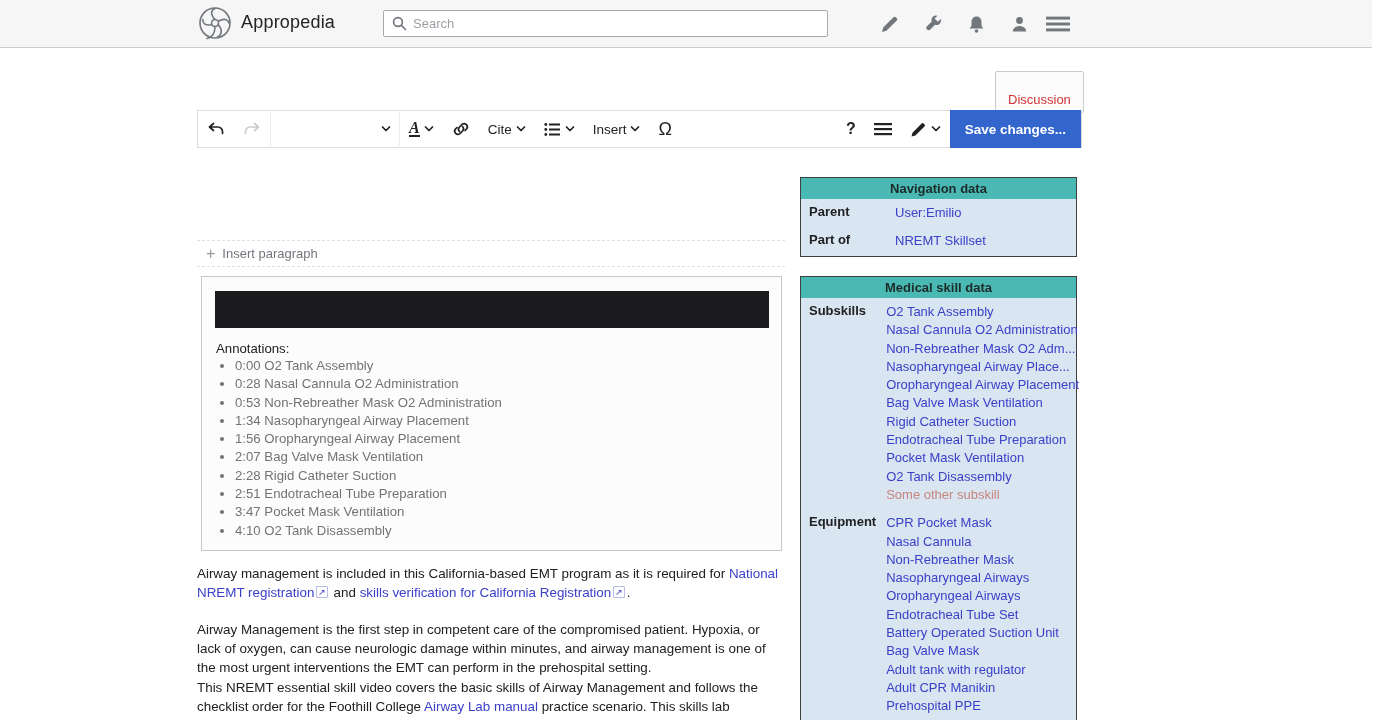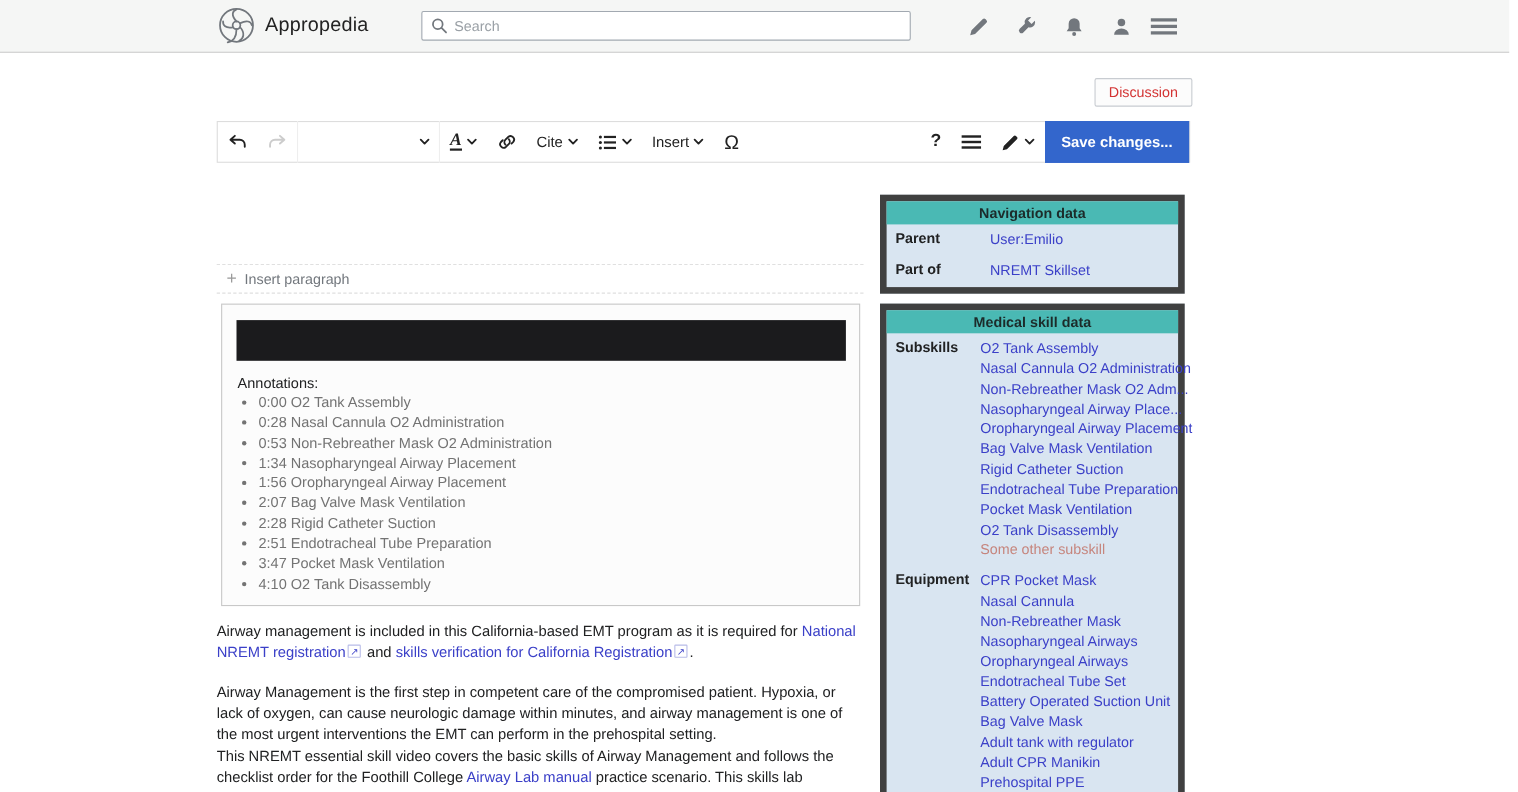--- a/index.html
+++ b/index.html
@@ -15,21 +15,21 @@
   .searchbox { position:absolute; left:383px; top:10px; width:445px; height:27px;
     background:#fff; border:1px solid #a2a9b1; border-radius:2px; display:flex; align-items:center; }
   .searchbox svg { margin:0 6px 0 8px; flex:0 0 auto; }
   .searchbox input { border:none; outline:none; width:100%; font-size:13px; color:#222;
     font-family:inherit; background:transparent; }
   .searchbox input::placeholder { color:#9aa0a6; }
   .hicon { position:absolute; top:12px; width:24px; height:24px; display:flex;
     align-items:center; justify-content:center; cursor:pointer; }
 
   
-  .discussion { position:absolute; left:995px; top:71px; height:26px; padding:4px 12px;
+  .discussion { position:absolute; left:995px; top:71px; height:26px; padding:20px 12px;
     background:#fcfcfc; border:1px solid #c8ccd1; border-radius:2px;
     font-size:13px; color:#d33333; cursor:pointer; }
 
   
   .toolbar { position:absolute; left:197px; top:110px; width:885px; height:38px;
     background:#fff; border:1px solid #ddd; display:flex; align-items:center; }
   .tbtn { display:flex; align-items:center; gap:4px; padding:0 9px; height:100%;
     font-size:13.5px; color:#222; cursor:pointer; }
   .tbtn.disabled { color:#ccc; cursor:default; }
   .tsep { width:1px; height:38px; background:#eee; }
@@ -62,21 +62,21 @@
   .para { position:absolute; left:197px; width:582px; font-size:13.4px;
     line-height:19.2px; color:#202122; }
   .p1 { top:564px; } .p2 { top:620px; } .p3 { top:678px; }
   a.wlink { color:#3b40c8; text-decoration:none; cursor:pointer; }
   a.newlink { color:#c6857d; }
   .extico { font-size:9px; color:#3b40c8; border:1px solid #b8bce8; border-radius:1px;
     padding:0 1px; margin:0 2px; vertical-align:2px; }
 
   
   .ibox { position:absolute; left:800px; width:277px; background:#d9e5f1;
-    border:6px solid #404040; }
+    border:1px solid #404040; }
   .ibox-nav { top:177px; } .ibox-med { top:276px; }
   .ibcap { background:#4ab9b4; text-align:center; font-weight:bold; font-size:13px;
     color:#1c2b2a; padding:3px 0; }
   table.ibt { border-collapse:collapse; width:100%; }
   table.ibt td { vertical-align:top; font-size:13px; padding:5px 2px 5px 8px; }
   td.ib-label { width:86px; font-weight:bold; color:#202122; white-space:nowrap; }
   .ibox-nav td { padding-top:8px; padding-bottom:8px; }
   .link-line { line-height:18.3px; white-space:nowrap; overflow:hidden; }
 
   svg .st { fill:none; stroke:#72777d; stroke-width:1.6; stroke-linecap:round; stroke-linejoin:round; }

